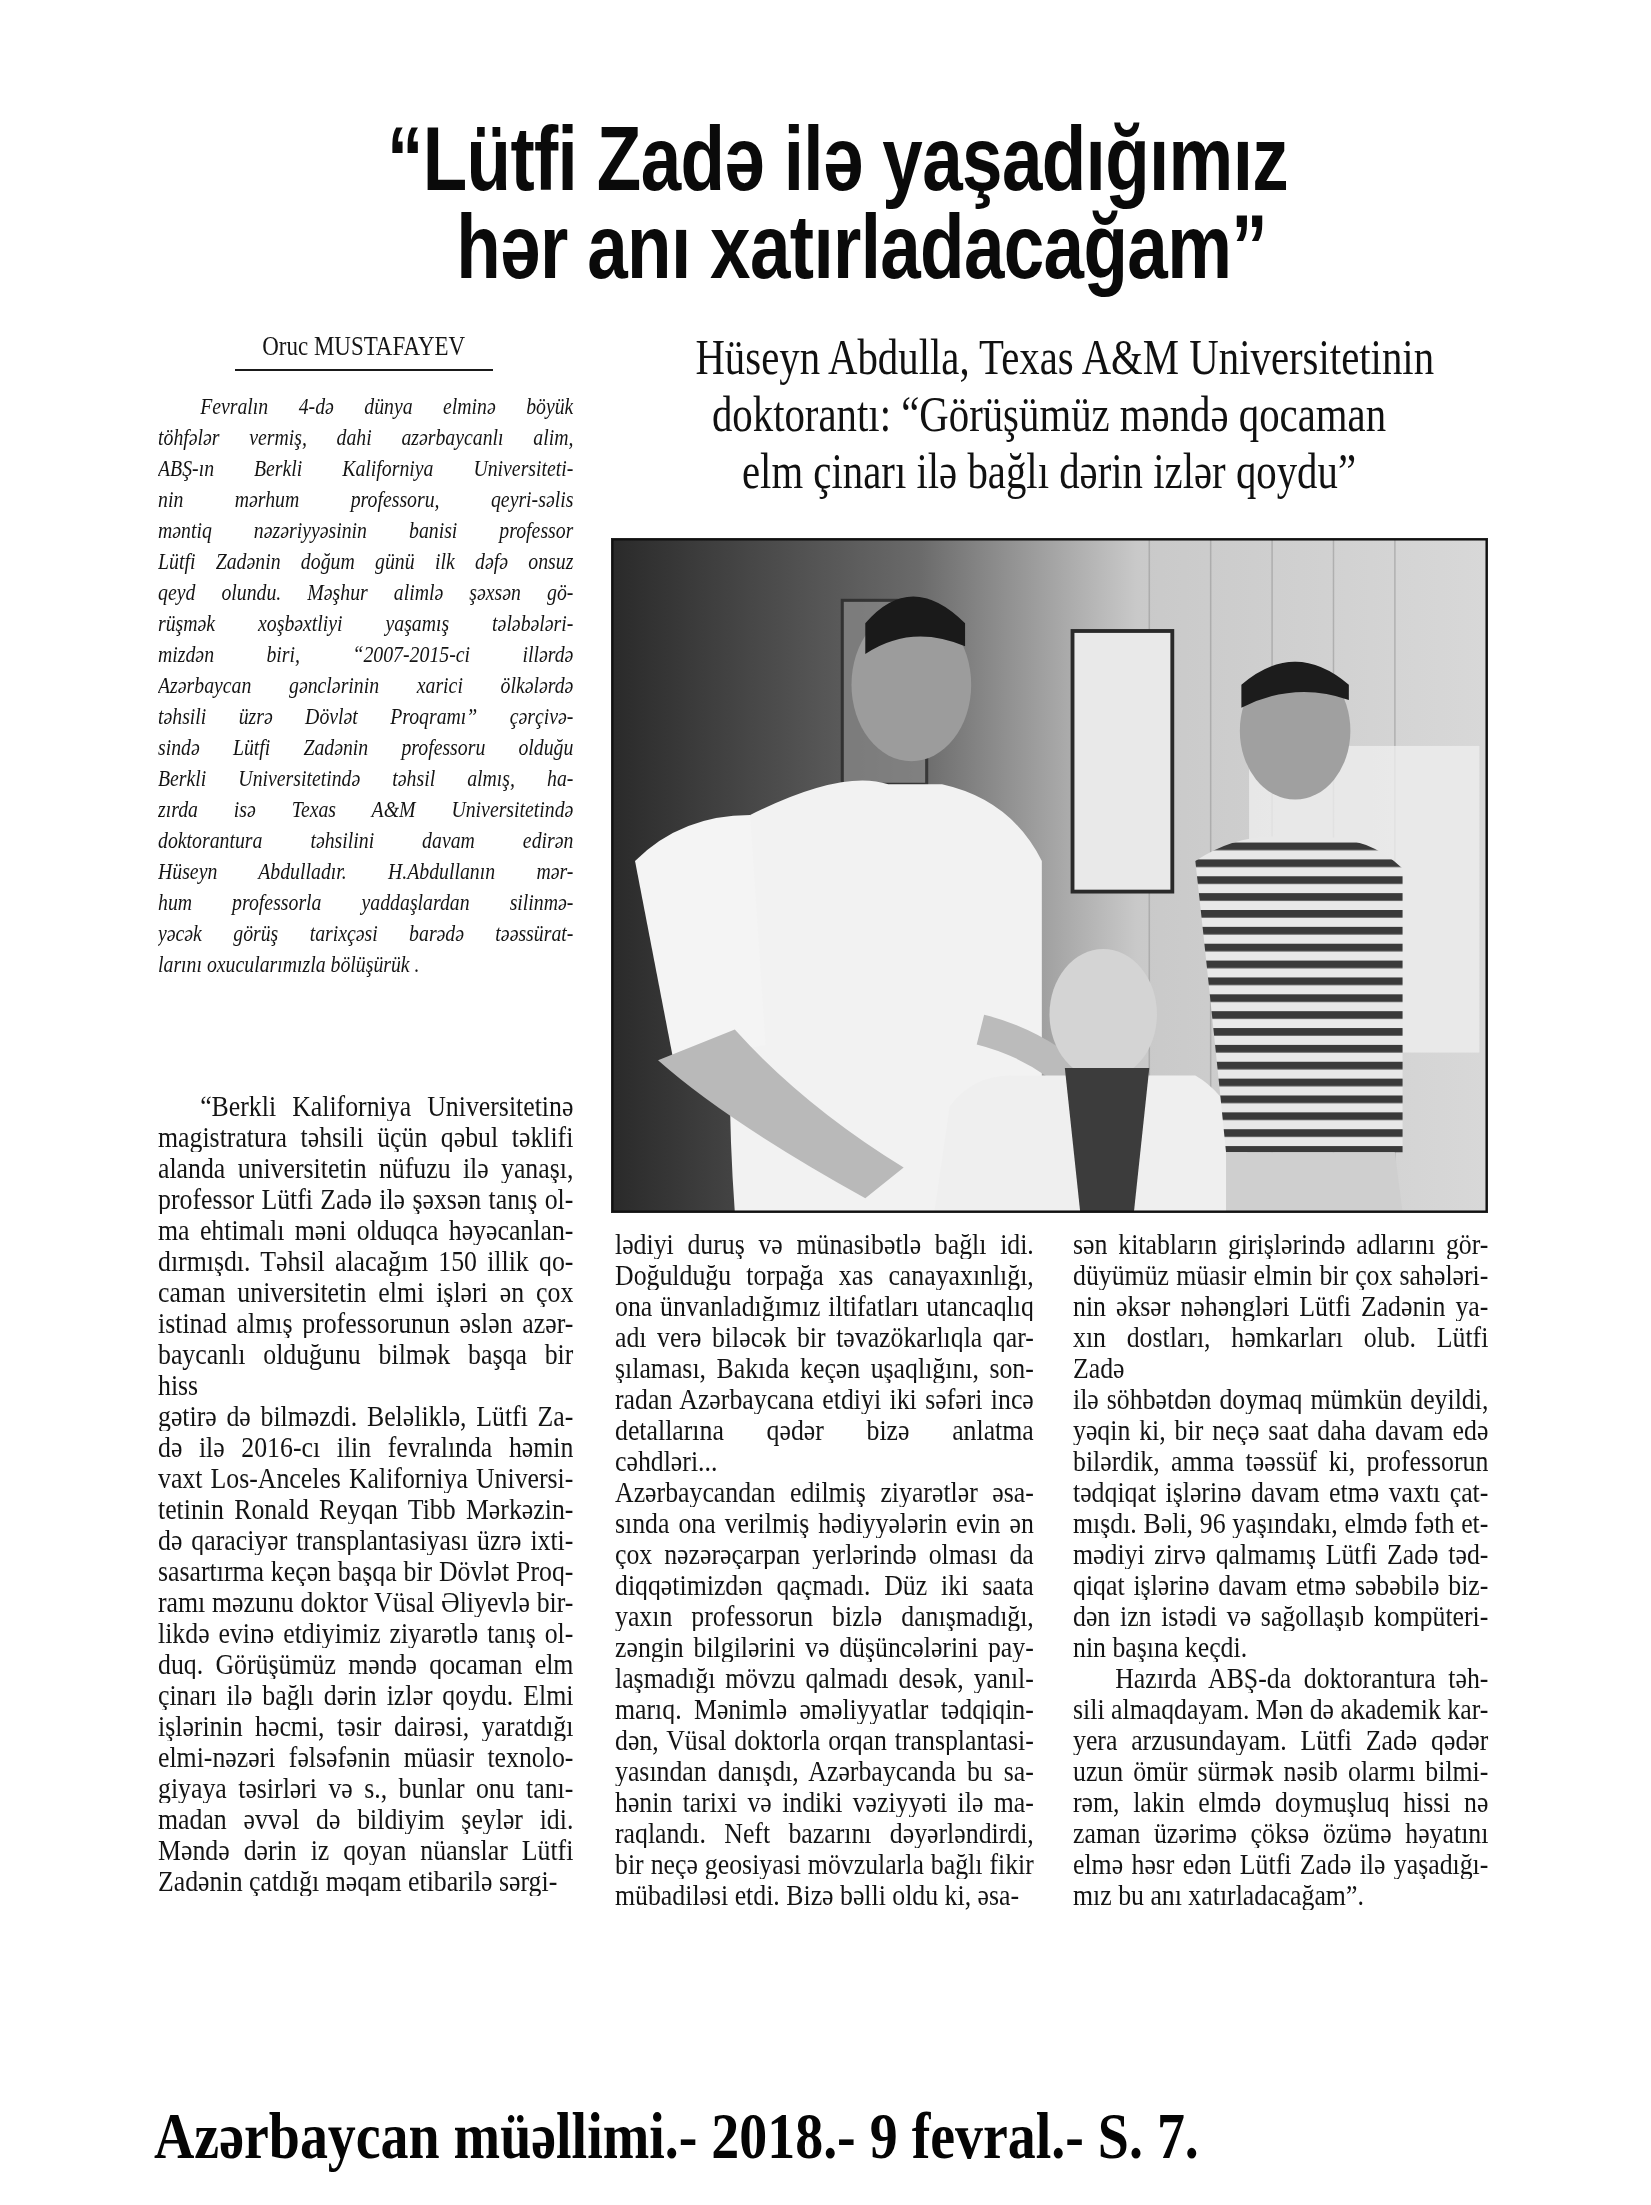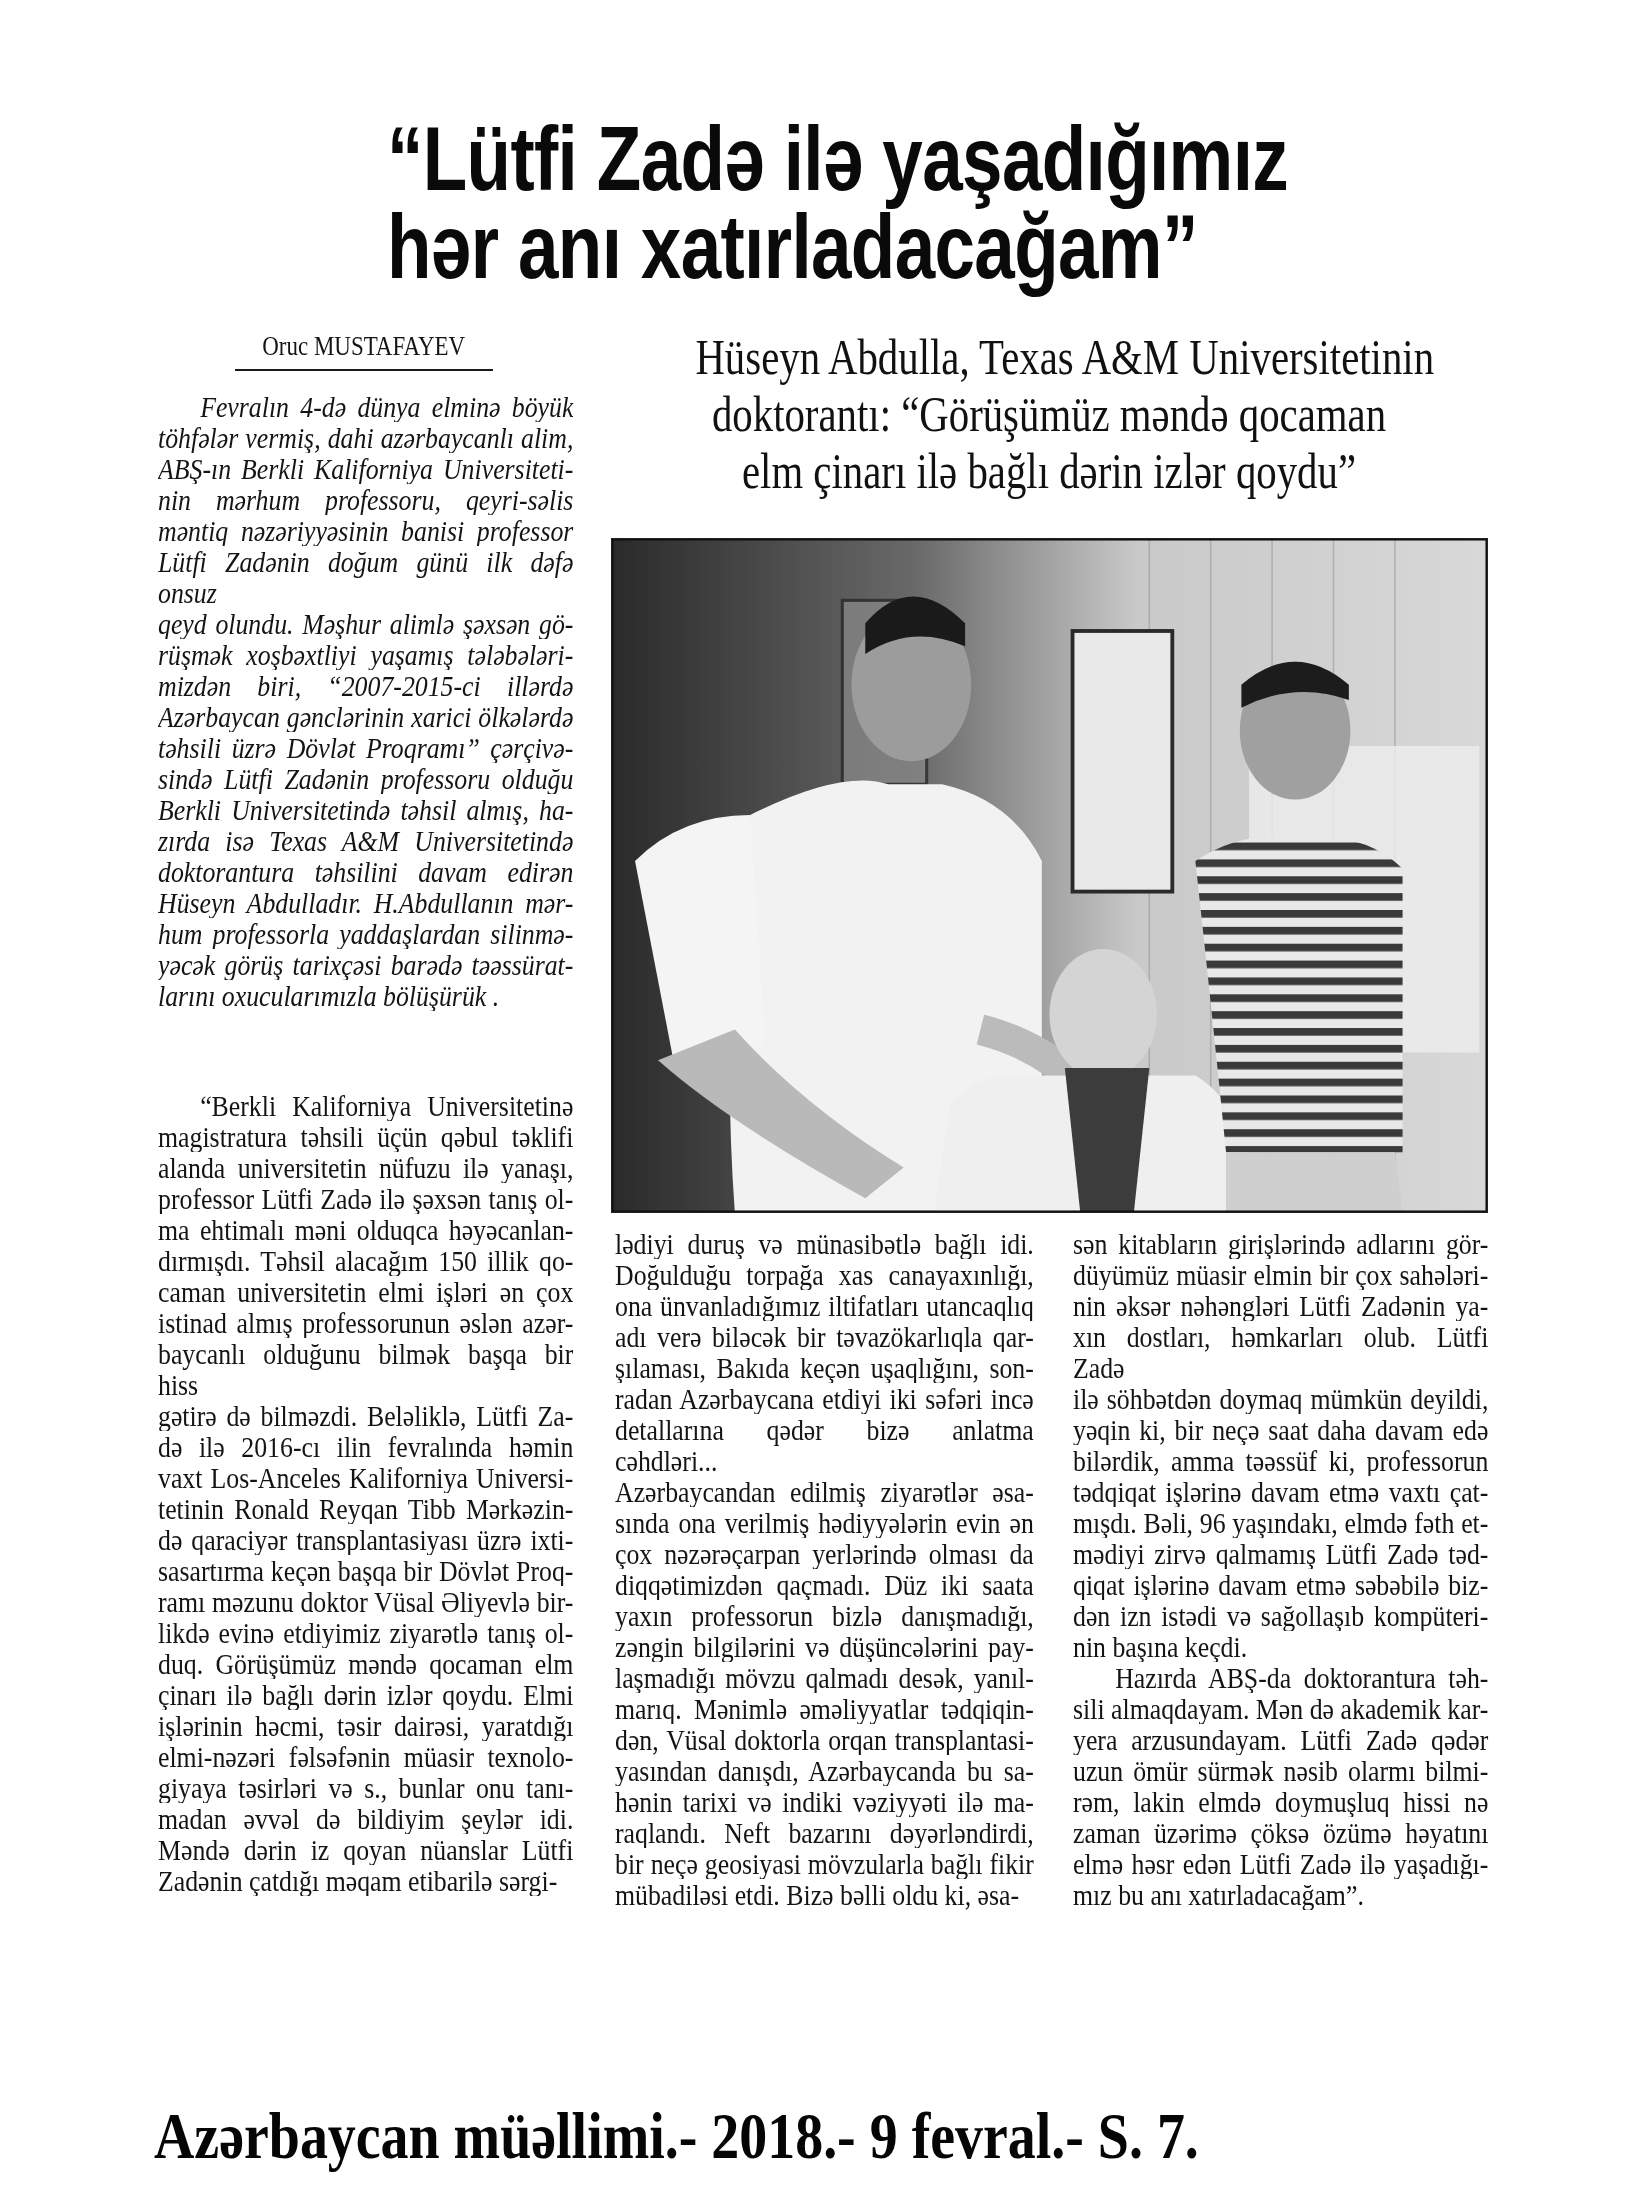--- a/index.html
+++ b/index.html
@@ -1,20 +1,20 @@
 <!DOCTYPE html>
 <html style="font-size:12.3px"><head>
 <meta charset="utf-8">
 <style>
   html, body { margin: 0; padding: 0; background: #ffffff; }
   body { width: 1652px; height: 2205px; position: relative; overflow: hidden; color: #111; }
   .abs { position: absolute; }
 
   
-  #headline { left: 277px; top: 115px; width: 1100px; text-align: left; }
+  #headline { left: 277px; top: 115px; width: 1100px; text-align: right; }
   .hl-line {
     font-family: "Liberation Sans", sans-serif; font-weight: bold;
     font-size: 91px; line-height: 88px; color: #0a0a0a;
     display: block; transform: scaleX(0.80); transform-origin: center; white-space: nowrap;
     letter-spacing: -0.8px;
   }
 
   
   #byline { left: 231px; top: 329px; width: 265px; text-align: center; }
   #byline .name {
@@ -27,21 +27,21 @@
   #subhead { left: 607px; top: 329px; width: 884px; text-align: center; }
   .sh-line {
     font-family: "Liberation Serif", serif; font-size: 51px; line-height: 57px;
     display: block; transform: scaleX(0.80); transform-origin: center; white-space: nowrap; color: #111;
   }
 
   
   .col { font-family: "Liberation Serif", serif; color: #141414; }
   #intro {
     left: 158px; top: 391px; width: 415px;
-    font-style: italic; font-size: 30px; line-height: 31px; text-align: justify;
+    font-style: italic; font-size: 23px; line-height: 31px; text-align: justify;
   }
   .body-text { font-size: 30px; line-height: 31px; text-align: justify; hyphens: none; }
   .cond { display: block; transform: scaleX(0.86); transform-origin: left top; }
 
   #col1 { left: 158px; top: 1090px; width: 415px; }
   #col2 { left: 615px; top: 1228px; width: 419px; }
   #col3 { left: 1073px; top: 1228px; width: 415px; }
 
   .line { display: block; white-space: nowrap; text-align-last: justify; text-align: justify; }
   .line.last { text-align-last: left; }

